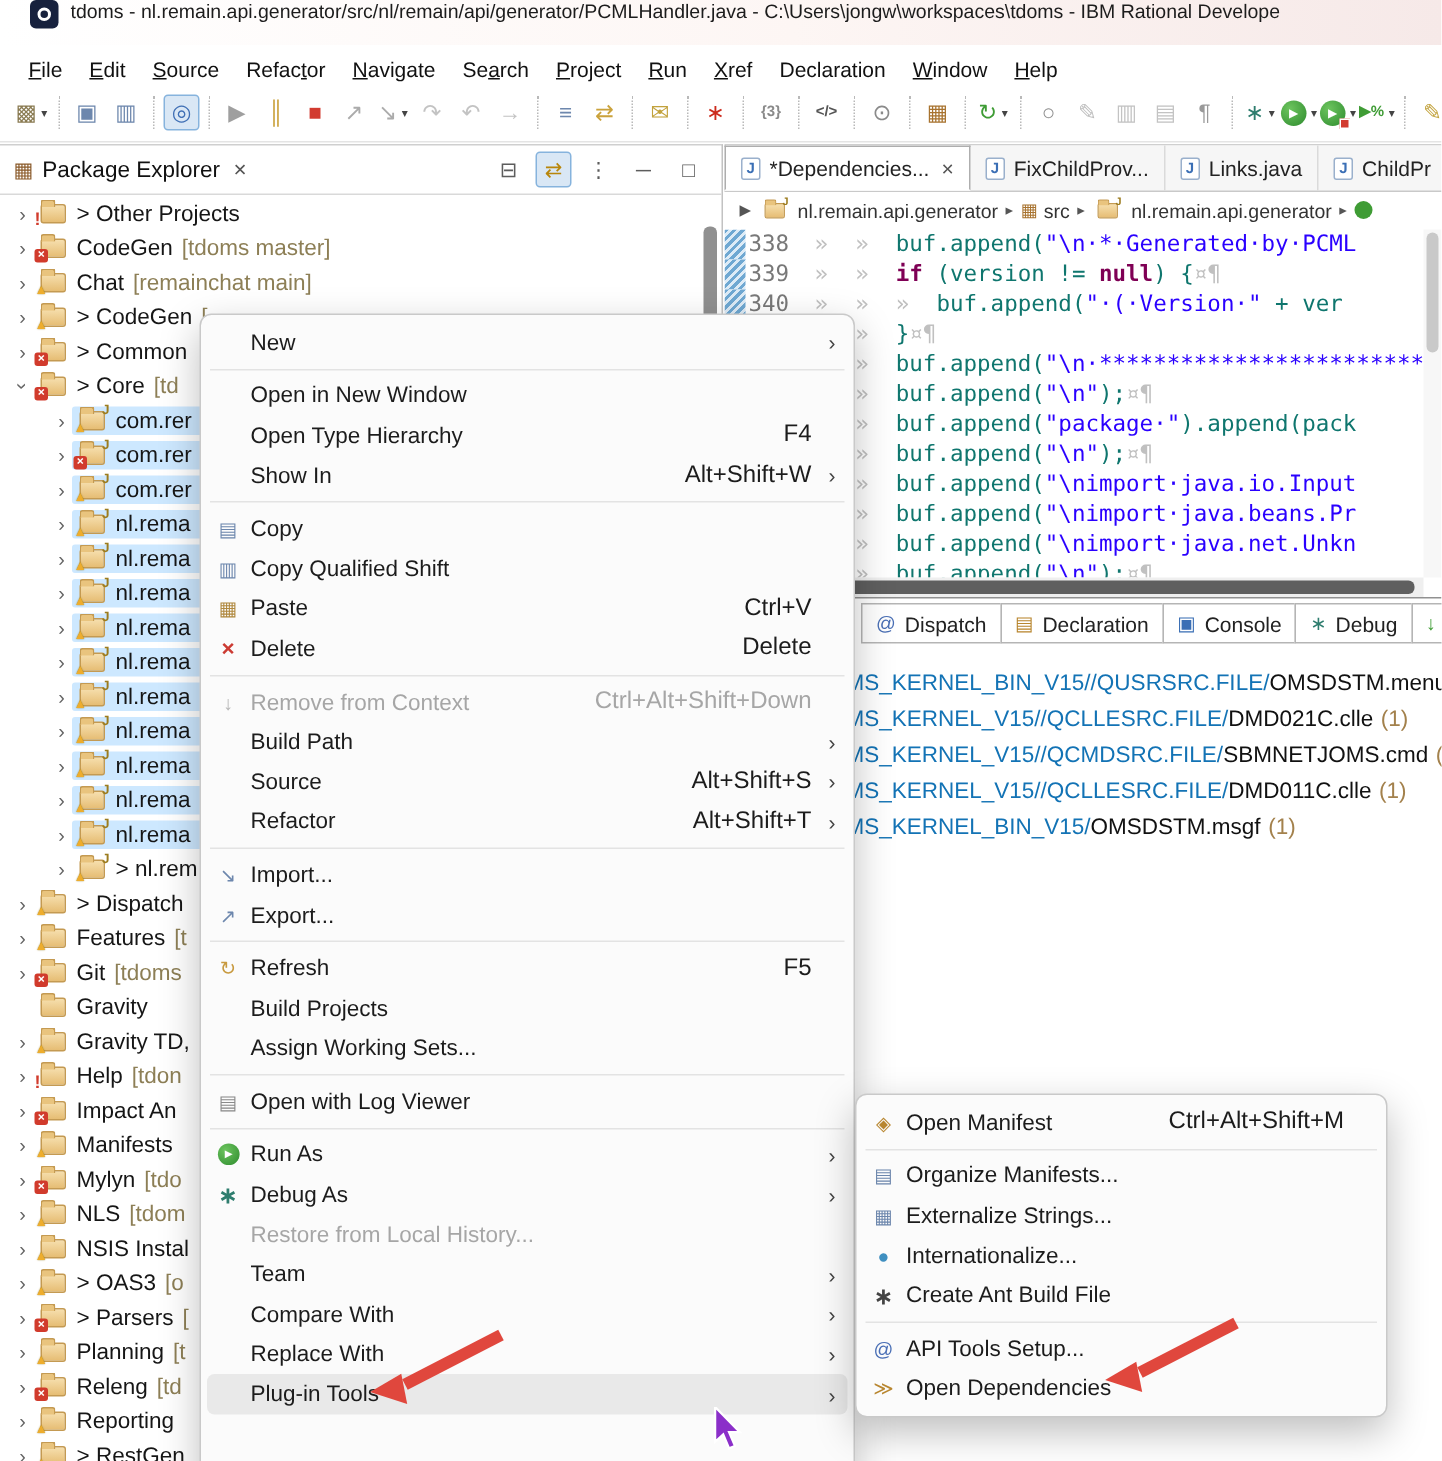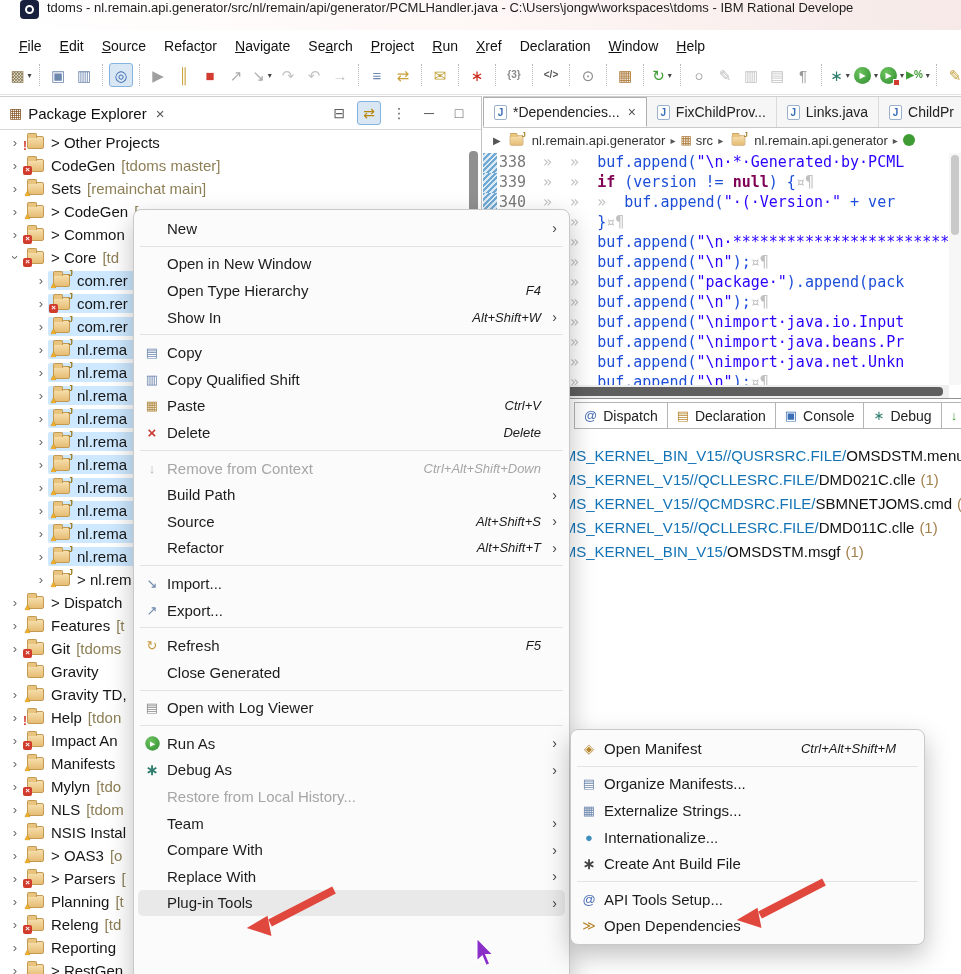--- a/index.html
+++ b/index.html
@@ -90,21 +90,21 @@
   .bico.cls { width:12px; height:12px; border-radius:50%; background:#3f9c35; display:inline-block; }
   .bticon { transform:scale(.8); transform-origin:center; }
   #ecode { position:absolute; left:0; top:56px; right:12px; bottom:13px; overflow:hidden;
     font-family:"DejaVu Sans Mono",monospace; font-size:15px; }
   .cl { position:relative; height:20px; white-space:pre; }
   .hatch { position:absolute; left:0; top:0; width:14px; height:20px;
     background:repeating-linear-gradient(135deg,#6fa8d2 0 2px,#ddebf6 2px 4px); }
   .gut { position:relative; display:inline-block; width:48px; text-align:left;
     padding-left:16px; color:#787878; }
   .ctext { margin-left:12px; }
-  .pl { color:#1d4ed8; } .kw { color:#7f0055; font-weight:bold; }
+  .pl { color:#0f766e; } .kw { color:#7f0055; font-weight:bold; }
   .str { color:#2a00ff; } .ws { color:#c0c0c0; }
   #evscroll { position:absolute; right:0; top:56px; bottom:13px; width:12px; background:#f7f7f7; }
   #evthumb { position:absolute; left:2px; top:2px; width:8px; height:80px; background:#c9c9c9; border-radius:4px; }
   #hscroll { position:absolute; left:0; right:12px; bottom:0; height:13px; background:#efefef; }
   #hthumb { position:absolute; left:5px; right:6px; top:2px; height:9px; background:#5f5f5f; border-radius:4px; }
 
   
   #bottom { position:absolute; left:483px; top:398px; width:478px; height:576px;
     background:#fff; border-top:1px solid #919191; }
   #btabs { height:33px; display:flex; align-items:center; padding-left:92px; }
@@ -121,21 +121,21 @@
     box-shadow:0 10px 26px rgba(0,0,0,.25); padding:5px 0; z-index:50; }
   #cmenu { left:133px; top:209px; width:437px; height:900px; }
   #smenu { left:570px; top:729px; width:355px; z-index:55; }
   .mi { height:26.6px; display:flex; align-items:center; margin:0 4px; padding:0 8px 0 4px;
     border-radius:5px; font-size:15px; color:#1c1c1c; }
   .mi.hl { background:#e9e9e9; }
   .mi.disabled .mlabel, .mi.disabled .maccel { color:#a6a6a6; }
   .mic { width:20px; text-align:center; margin-right:5px; font-size:13px; flex:none; }
   .mlabel { white-space:nowrap; }
   .mfill { flex:1; }
-  .maccel { font-size:13px; color:#1c1c1c; white-space:nowrap;font-style:italic; }
+  .maccel { font-size:16px; color:#1c1c1c; white-space:nowrap; }
   .marrow { width:16px; text-align:right; color:#444; font-size:14px; flex:none; }
   .msep { height:1px; background:#e3e3e3; margin:4px 6px; }
 
   
   .anno { position:absolute; z-index:60; }
   #cursor { position:absolute; left:472px; top:938px; z-index:70; }
 </style>
 </head>
 <body>
 
@@ -309,21 +309,21 @@
           <span class="tlabel">CodeGen</span>
           <span class="tdec">[tdoms master]</span>
         </span>
       </div>
       <div class="pe-row">
         <span class="exp">›</span>
         <span class="rowbox">
           <span class="ticon">
             <span class="badge warn">▲</span>
           </span>
-          <span class="tlabel">Sets</span>
+          <span class="tlabel">Chat</span>
           <span class="tdec">[remainchat main]</span>
         </span>
       </div>
       <div class="pe-row">
         <span class="exp">›</span>
         <span class="rowbox">
           <span class="ticon">
             <span class="badge warn">▲</span>
           </span>
           <span class="tlabel">&gt; CodeGen</span>
@@ -843,21 +843,27 @@
     <div class="msep"></div>
     <div class="mi">
       <span class="mic" style="color: rgb(200, 154, 63);">↻</span>
       <span class="mlabel">Refresh</span>
       <span class="mfill"></span>
       <span class="maccel">F5</span>
       <span class="marrow"></span>
     </div>
     <div class="mi">
       <span class="mic"></span>
-      <span class="mlabel">Close Generated</span>
+      <span class="mlabel">Build Projects</span>
+      <span class="mfill"></span>
+      <span class="marrow"></span>
+    </div>
+    <div class="mi">
+      <span class="mic"></span>
+      <span class="mlabel">Assign Working Sets...</span>
       <span class="mfill"></span>
       <span class="marrow"></span>
     </div>
     <div class="msep"></div>
     <div class="mi">
       <span class="mic" style="color: rgb(138, 138, 138);">▤</span>
       <span class="mlabel">Open with Log Viewer</span>
       <span class="mfill"></span>
       <span class="marrow"></span>
     </div>

